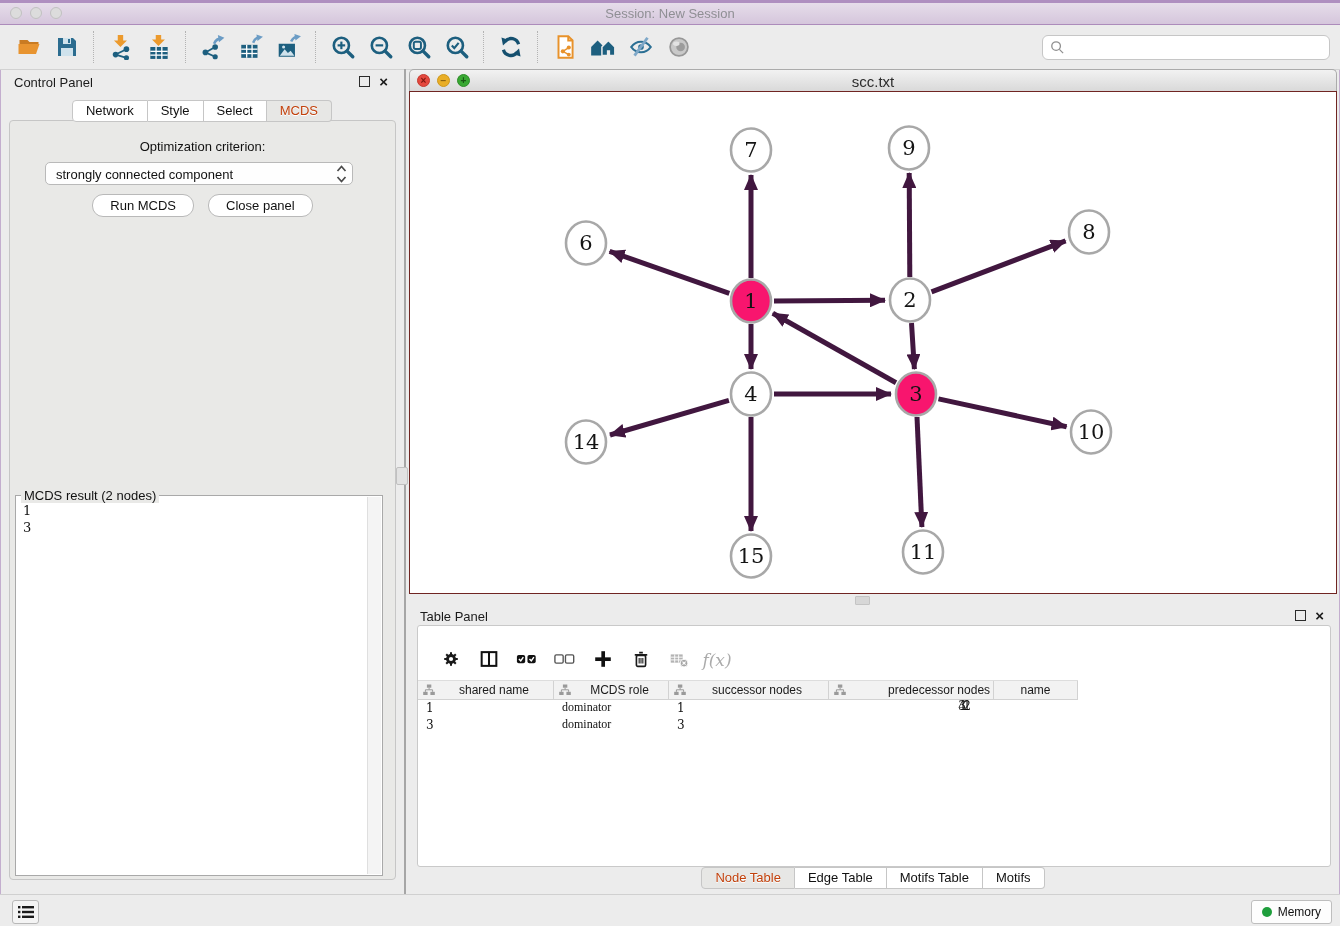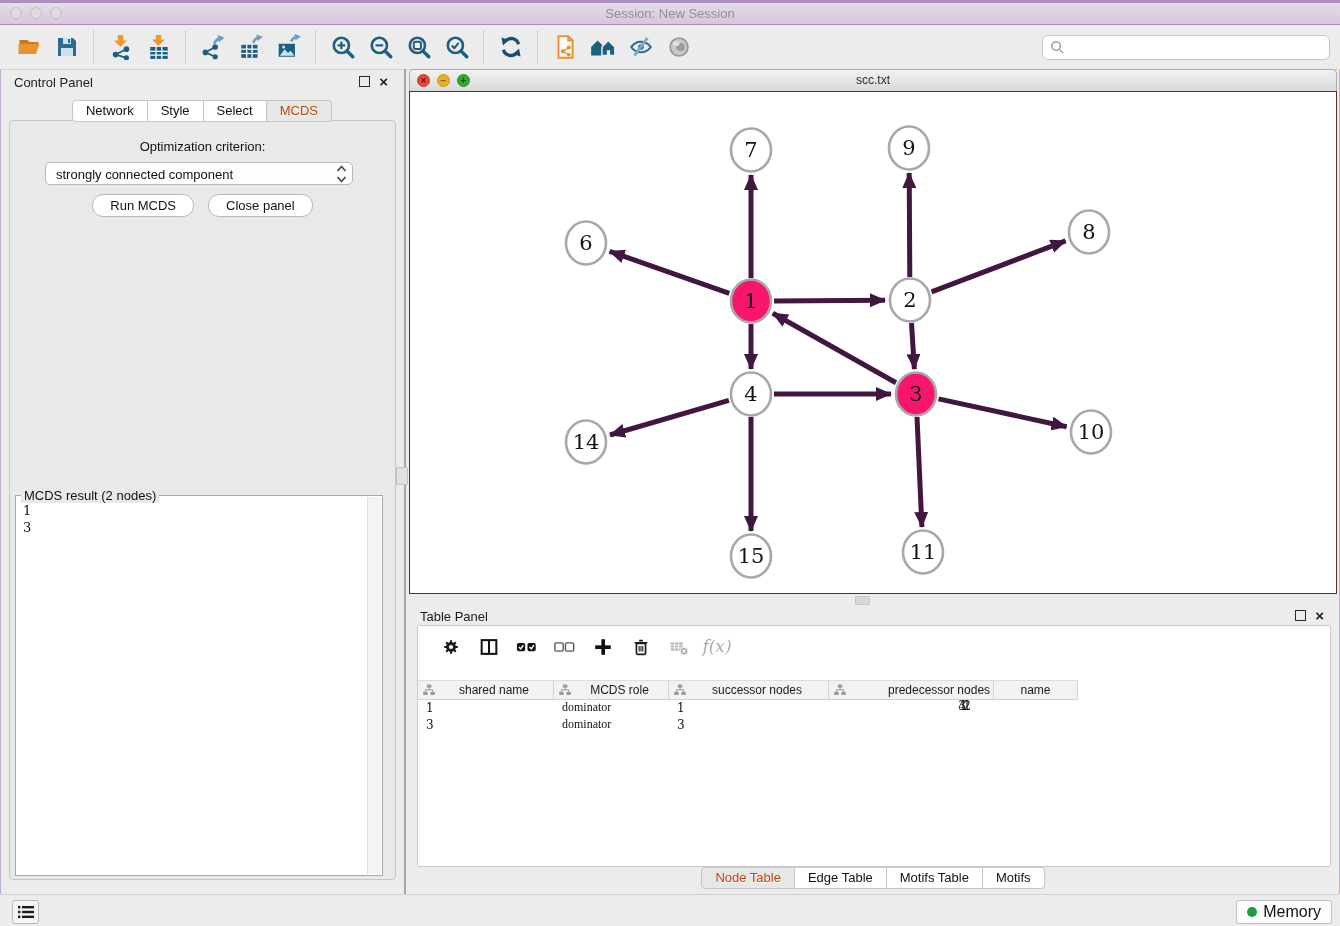--- a/index.html
+++ b/index.html
@@ -50,55 +50,55 @@
   .fieldset{position:absolute;left:5px;right:12px;top:374px;bottom:3px;border:1px solid #A9A9A9;background:#fff;}
   .legend{position:absolute;top:-8px;left:5px;background:#E9E9E7;padding:0 3px;font-size:13px;color:#111;}
   .result-text{position:absolute;left:7px;top:6px;font-size:13px;line-height:17px;color:#111;
     font-family:"DejaVu Serif",serif;}
   .result-scroll{position:absolute;top:1px;bottom:1px;right:1px;width:13px;background:#F4F4F4;border-left:1px solid #DFDFDF;}
   
   .right{position:absolute;left:406px;top:0;right:0;bottom:0;}
   .netwin{position:absolute;left:3px;top:0;width:928px;height:525px;}
   .nw-title{position:absolute;top:0;left:0;right:0;height:22px;border:1px solid #ABABAB;border-bottom:none;
     border-radius:5px 5px 0 0;background:linear-gradient(#F2F2F2,#D9D9D9);box-sizing:border-box;}
-  .nw-title .t{position:absolute;left:0;right:0;top:3px;text-align:center;font-size:12px;color:#2d2d2d;}
+  .nw-title .t{position:absolute;left:0;right:0;top:3px;text-align:center;font-size:15px;color:#2d2d2d;}
   .tl{width:13px;height:13px;border-radius:50%;display:flex;align-items:center;justify-content:center;
      font-size:10px;font-weight:bold;line-height:1;box-sizing:border-box;}
   .nw-lights{position:absolute;left:7px;top:4px;display:flex;gap:7px;}
   .tl.red{background:#E4483E;border:1px solid #C43B31;color:#7E1810;}
   .tl.yel{background:#E9AE26;border:1px solid #CE981C;color:#8A6210;}
   .tl.grn{background:#39A833;border:1px solid #2E8C2A;color:#1A5716;}
   .nw-canvas{position:absolute;top:22px;left:0;right:0;bottom:0;background:#fff;border:1px solid #702522;box-sizing:border-box;}
   .hgrip{position:absolute;left:449px;top:527px;width:13px;height:7px;background:#D7D7D7;border:1px solid #C4C4C4;border-radius:1px;}
   
   .tpanel{position:absolute;left:0;right:0;top:534px;bottom:0;}
   .tp-box{position:absolute;left:11px;top:22px;width:912px;height:240px;background:#fff;
     border:1px solid #C9C9C9;border-radius:3px;overflow:hidden;}
   .tp-toolbar{position:absolute;top:0;left:0;right:0;height:53px;display:flex;align-items:center;
     padding-left:14px;gap:0;}
-  .tp-ic{width:38px;height:34px;display:flex;align-items:flex-start;justify-content:center;}
+  .tp-ic{width:38px;height:34px;display:flex;align-items:flex-end;justify-content:center;}
   .fx{font-family:"DejaVu Serif",serif;font-style:italic;font-size:17px;color:#ABABAB;}
   .thead{position:absolute;top:54px;left:0;height:18px;display:inline-flex;background:#F2F2F2;
     border-top:1px solid #DDDDDD;border-bottom:1px solid #D2D2D2;}
   .th{display:flex;align-items:center;border-right:1px solid #D2D2D2;box-sizing:border-box;height:18px;}
   .th .tree{margin-left:5px;flex:0 0 auto;}
   .th-label{flex:1;text-align:center;font-size:12px;color:#1a1a1a;padding:0 4px;white-space:nowrap;}
   .tbody{position:absolute;top:73px;left:0;right:0;}
   .tr{display:flex;height:17px;align-items:center;}
   .td{font-size:12px;color:#111;box-sizing:border-box;white-space:nowrap;font-family:Liberation Serif, serif;}
   .td.num{font-family:"DejaVu Serif",serif;}
   .td.left{text-align:left;padding-left:8px;}
   .td.right{text-align:right;padding-right:18px;}
   .tp-tabs{position:absolute;bottom:6px;left:0;right:0;display:flex;justify-content:center;}
   
   .statusbar{position:absolute;left:0;right:0;bottom:0;height:34px;background:#ECECEC;border-top:1px solid #D0D0D0;}
   .listbtn{position:absolute;left:12px;top:5px;width:27px;height:24px;background:#F4F4F4;border:1px solid #B8B8B8;
     border-radius:3px;display:flex;align-items:center;justify-content:center;box-sizing:border-box;}
   .membtn{position:absolute;right:8px;top:5px;height:24px;padding:0 10px;background:#FDFDFD;border:1px solid #BEBEBE;
-    border-radius:3px;display:flex;align-items:center;gap:6px;font-size:16px;color:#111;box-sizing:border-box;}
+    border-radius:3px;display:flex;align-items:center;gap:6px;font-size:12px;color:#111;box-sizing:border-box;}
   .memdot{width:10px;height:10px;border-radius:50%;background:#1E9E3C;}
   svg{display:block;}
 </style>
 </head>
 <body>
 
 <div id="app">
 
   <div class="titlebar">
     <div class="lights">

